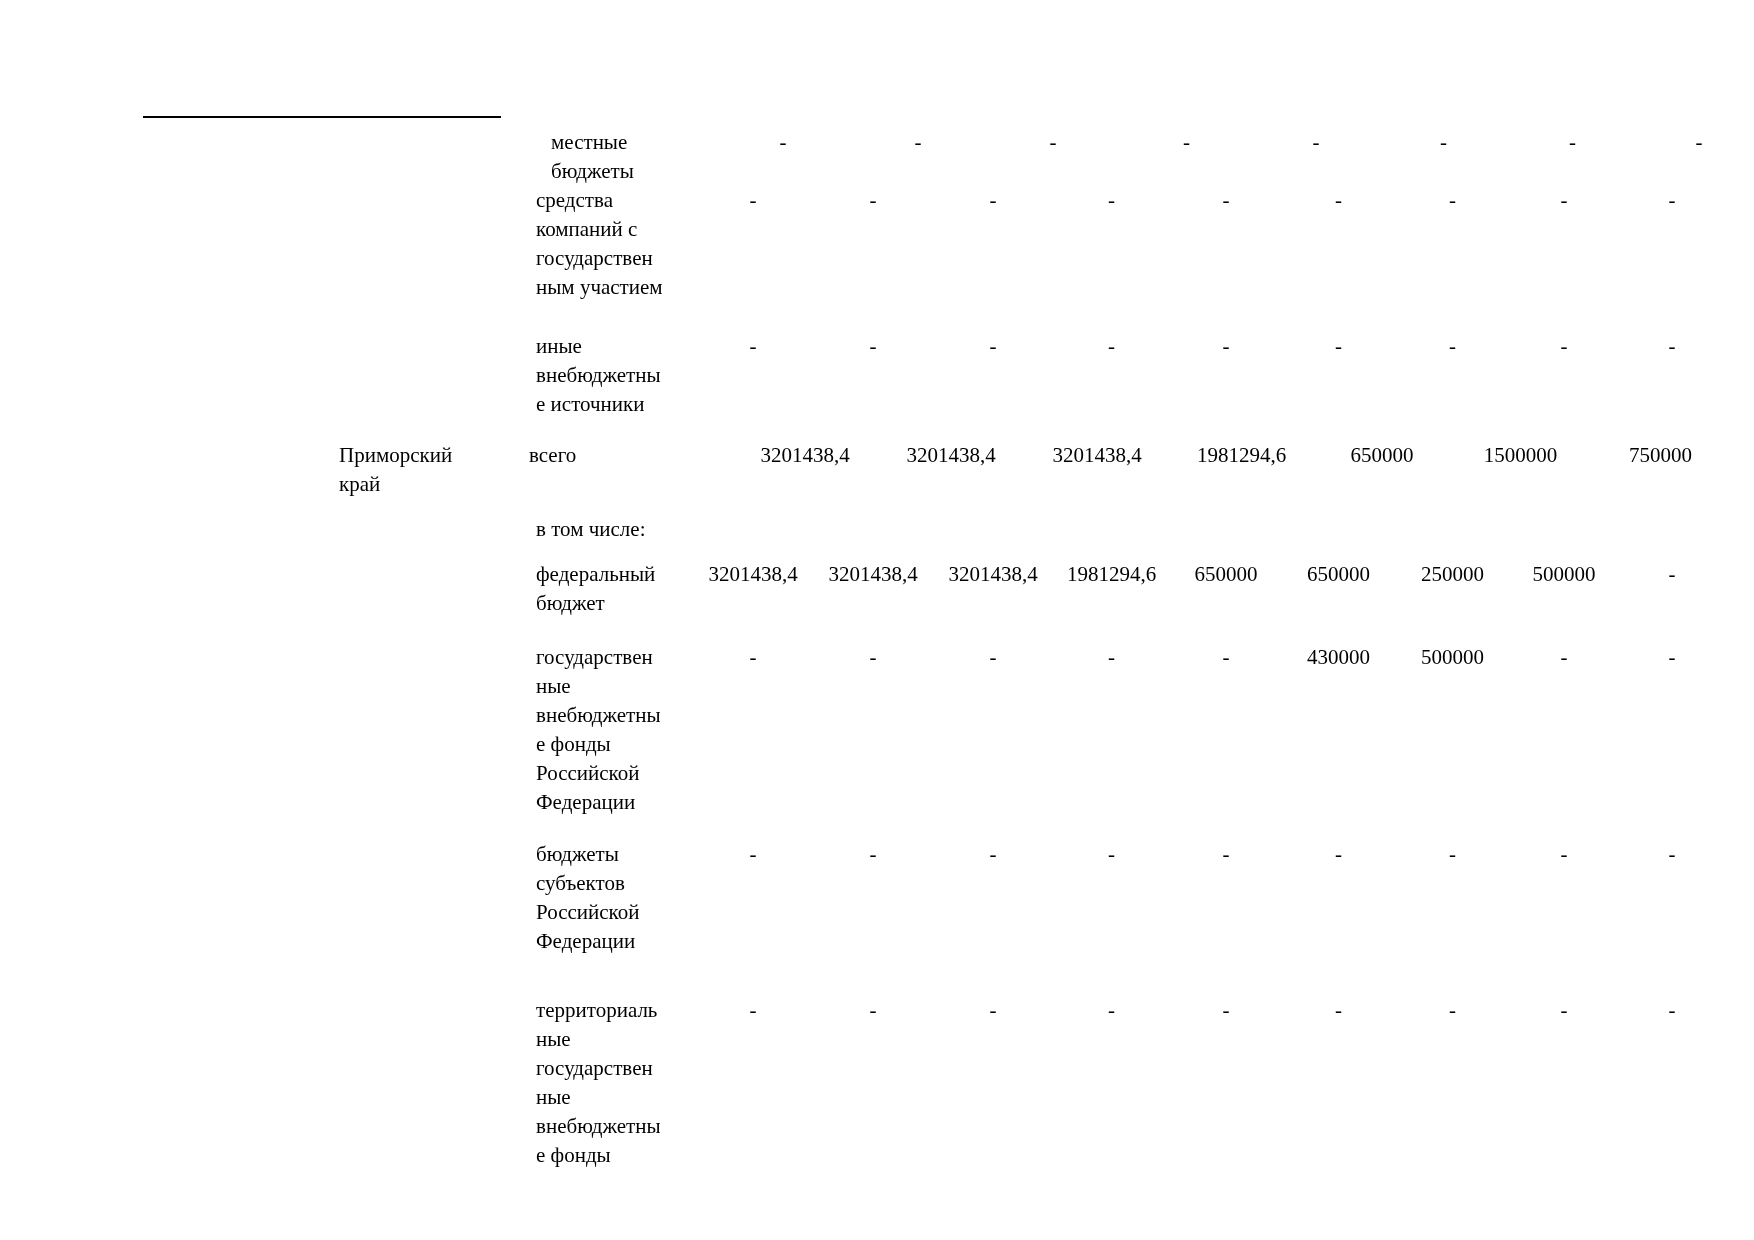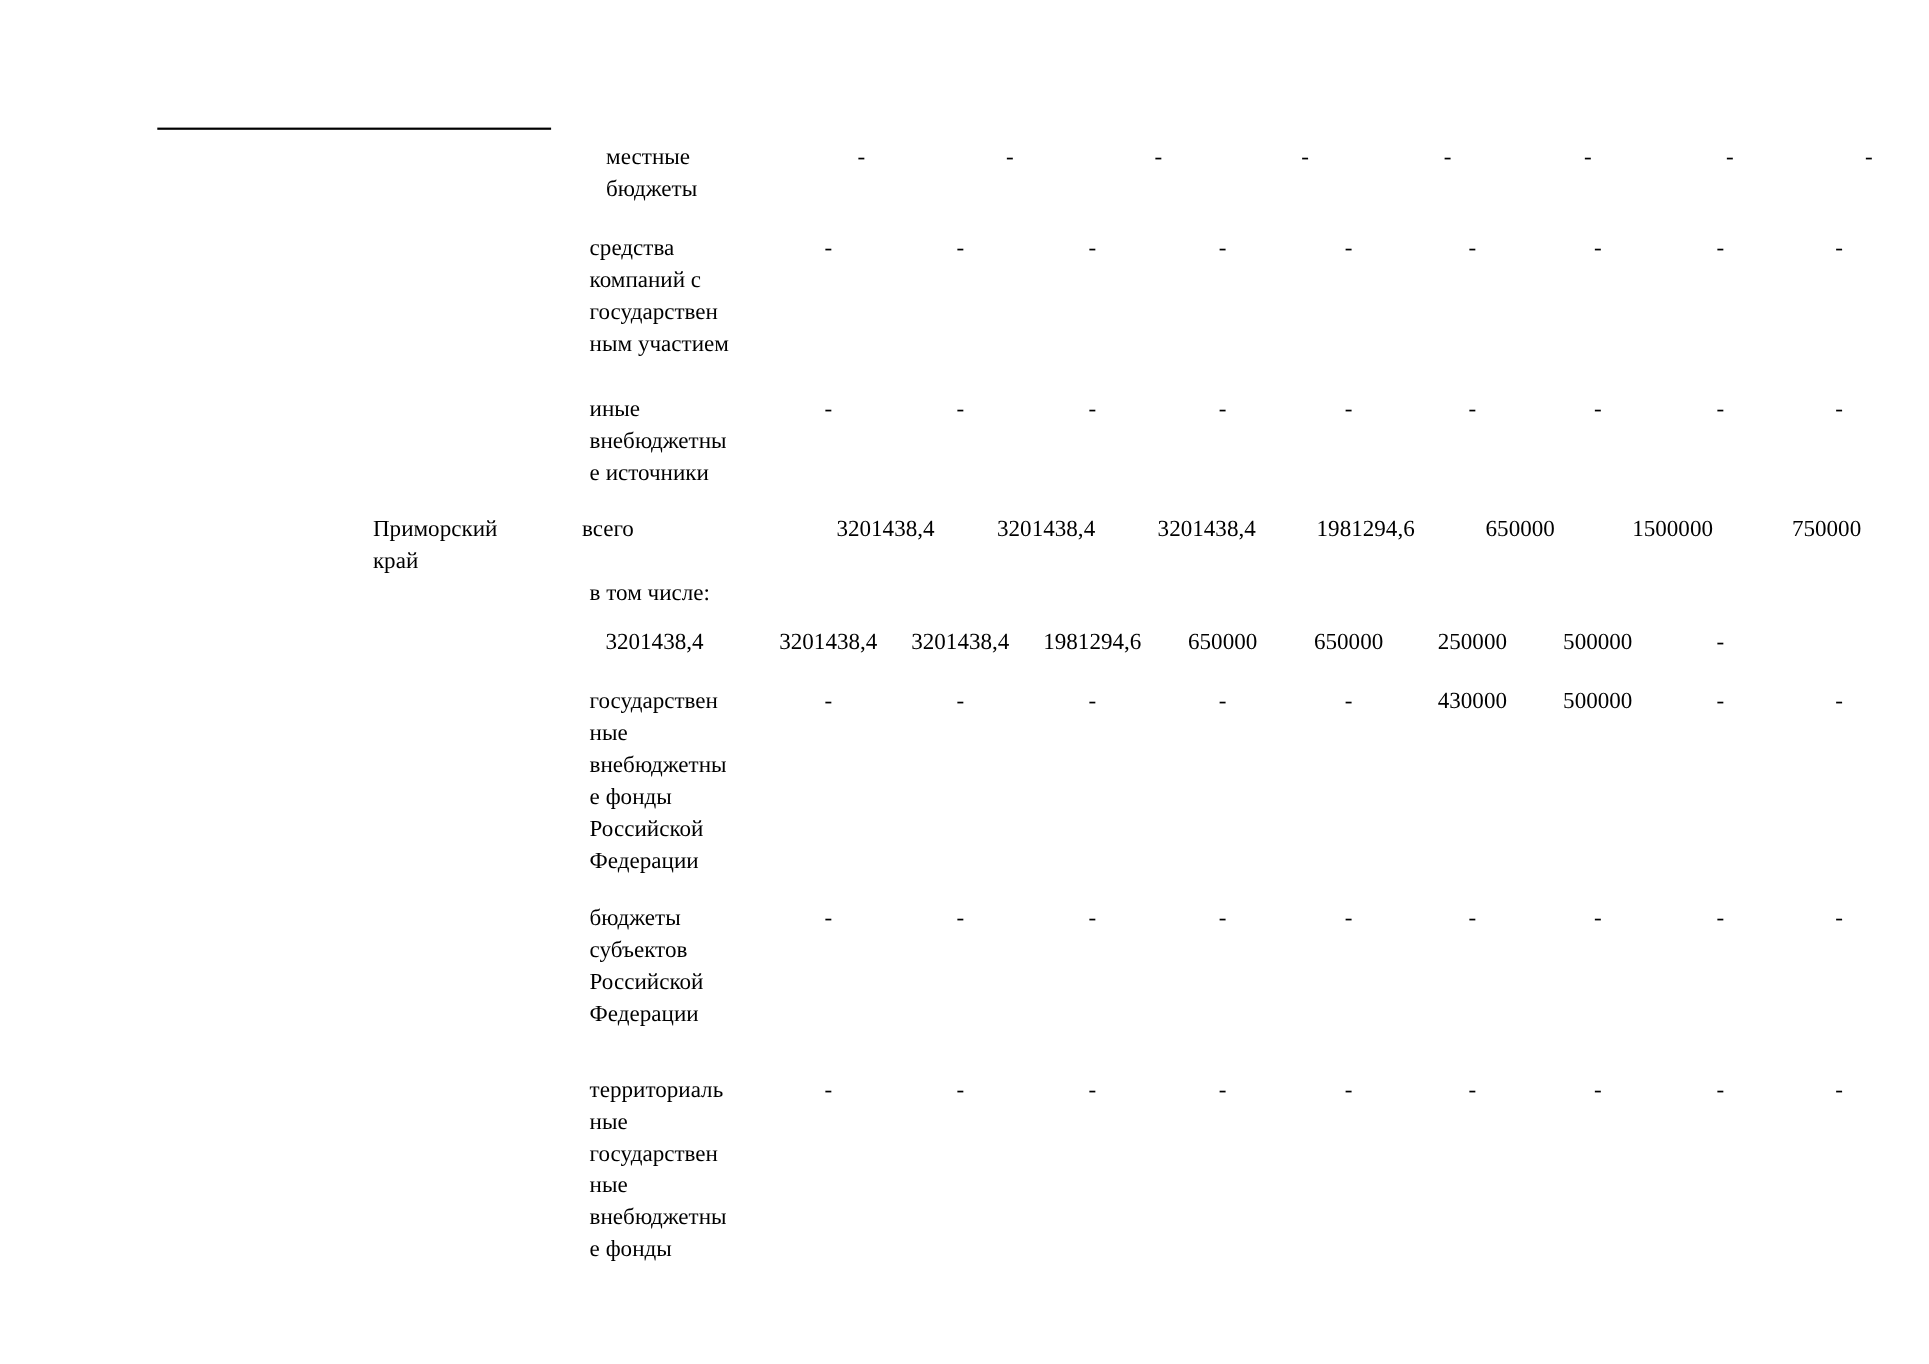--- a/index.html
+++ b/index.html
@@ -30,24 +30,24 @@
     left: 339px;
     top: 128px;
     width: 1387px;
   }
   .trow {
     display: grid;
     grid-template-columns: 158px 196px 120px 120px 120px 117px 112px 113px 115px 108px 108px;
     align-items: start;
   }
   .r1 { margin-top: 0; gap: 15px; }
-  .r2 { margin-top: 25px; }
+  .r2 { }
   .r3 { margin-top: 30px; }
   .r4 { margin-top: 22px; gap: 26px; }
-  .r5 { }
+  .r5 { margin-top: 16px; }
   .r6 { margin-top: 16px; }
   .r7 { margin-top: 25px; }
   .r8 { margin-top: 23px; }
   .r9 { margin-top: 40px; font-family: Liberation Serif, serif; }
   .cell {
     white-space: pre-line;
     overflow: visible;
   }
   .region {
     padding-left: 0;
@@ -135,20 +135,22 @@
       <div class="cell val">-</div>
     </div>
 
     <div class="trow r5">
       <div class="cell region"></div>
       <div class="cell source">в том числе:</div>
     </div>
 
     <div class="trow r6">
       <div class="cell region"></div>
+      <div class="cell source">федеральный
+бюджет</div>
       <div class="cell val">3201438,4</div>
       <div class="cell val">3201438,4</div>
       <div class="cell val">3201438,4</div>
       <div class="cell val">1981294,6</div>
       <div class="cell val">650000</div>
       <div class="cell val">650000</div>
       <div class="cell val">250000</div>
       <div class="cell val">500000</div>
       <div class="cell val">-</div>
     </div>

